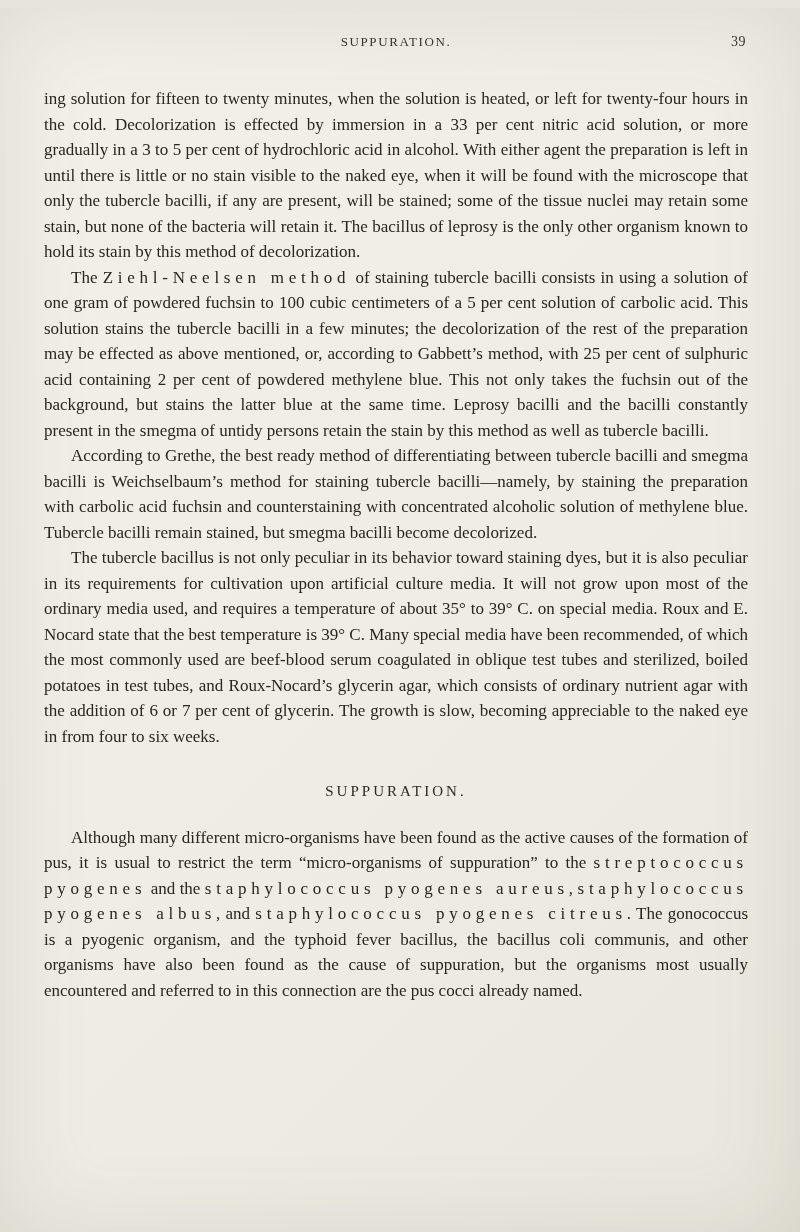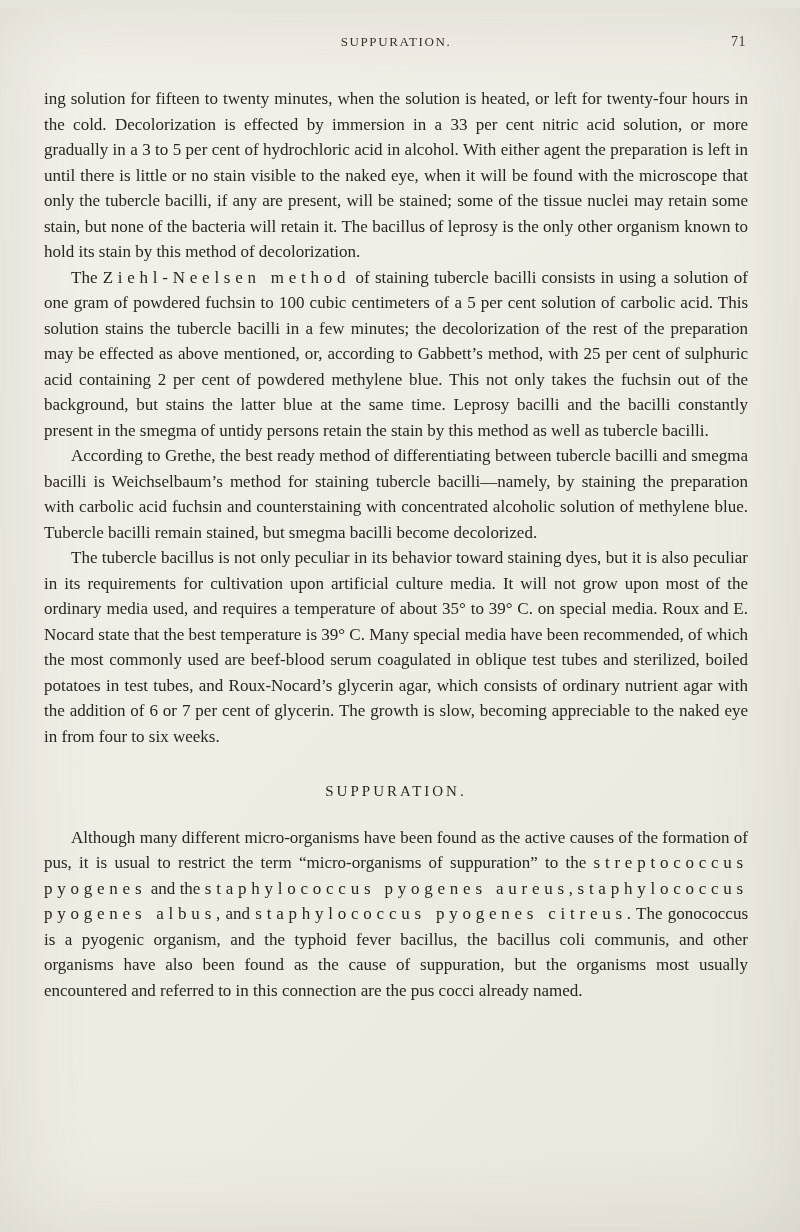--- a/index.html
+++ b/index.html
@@ -66,21 +66,21 @@
     color: #2c2822;
     margin: 30px 0 20px 0;
   }
 </style>
 </head>
 <body>
 
 <div class="page">
   <div class="running-header">
     <span class="header-title">SUPPURATION.</span>
-    <span class="header-page-number">71</span>
+    <span class="header-page-number">39</span>
   </div>
   <div class="body-text">
       <p class="para"><span>ing solution for fifteen to twenty minutes, when the solution is heated, or left for twenty-four hours in the cold. Decolorization is effected by immersion in a 33 per cent nitric acid solution, or more gradually in a 3 to 5 per cent of hydrochloric acid in alcohol. With either agent the preparation is left in until there is little or no stain visible to the naked eye, when it will be found with the microscope that only the tubercle bacilli, if any are present, will be stained; some of the tissue nuclei may retain some stain, but none of the bacteria will retain it. The bacillus of leprosy is the only other organism known to hold its stain by this method of decolorization.</span></p>
       <p class="para indent"><span>The </span><span class="spaced">Ziehl-Neelsen method</span><span> of staining tubercle bacilli consists in using a solution of one gram of powdered fuchsin to 100 cubic centimeters of a 5 per cent solution of carbolic acid. This solution stains the tubercle bacilli in a few minutes; the decolorization of the rest of the preparation may be effected as above mentioned, or, according to Gabbett’s method, with 25 per cent of sulphuric acid containing 2 per cent of powdered methylene blue. This not only takes the fuchsin out of the background, but stains the latter blue at the same time. Leprosy bacilli and the bacilli constantly present in the smegma of untidy persons retain the stain by this method as well as tubercle bacilli.</span></p>
       <p class="para indent"><span>According to Grethe, the best ready method of differentiating between tubercle bacilli and smegma bacilli is Weichselbaum’s method for staining tubercle bacilli—namely, by staining the preparation with carbolic acid fuchsin and counterstaining with concentrated alcoholic solution of methylene blue. Tubercle bacilli remain stained, but smegma bacilli become decolorized.</span></p>
       <p class="para indent"><span>The tubercle bacillus is not only peculiar in its behavior toward staining dyes, but it is also peculiar in its requirements for cultivation upon artificial culture media. It will not grow upon most of the ordinary media used, and requires a temperature of about 35° to 39° C. on special media. Roux and E. Nocard state that the best temperature is 39° C. Many special media have been recommended, of which the most commonly used are beef-blood serum coagulated in oblique test tubes and sterilized, boiled potatoes in test tubes, and Roux-Nocard’s glycerin agar, which consists of ordinary nutrient agar with the addition of 6 or 7 per cent of glycerin. The growth is slow, becoming appreciable to the naked eye in from four to six weeks.</span></p>
       <h2 class="section-heading">SUPPURATION.</h2>
       <p class="para indent"><span>Although many different micro-organisms have been found as the active causes of the formation of pus, it is usual to restrict the term “micro-organisms of suppuration” to the </span><span class="spaced">streptococcus pyogenes</span><span> and the </span><span class="spaced">staphylococcus pyogenes aureus</span><span>, </span><span class="spaced">staphylococcus pyogenes albus</span><span>, and </span><span class="spaced">staphylococcus pyogenes citreus</span><span>. The gonococcus is a pyogenic organism, and the typhoid fever bacillus, the bacillus coli communis, and other organisms have also been found as the cause of suppuration, but the organisms most usually encountered and referred to in this connection are the pus cocci already named.</span></p>
     </div>
 </div>

